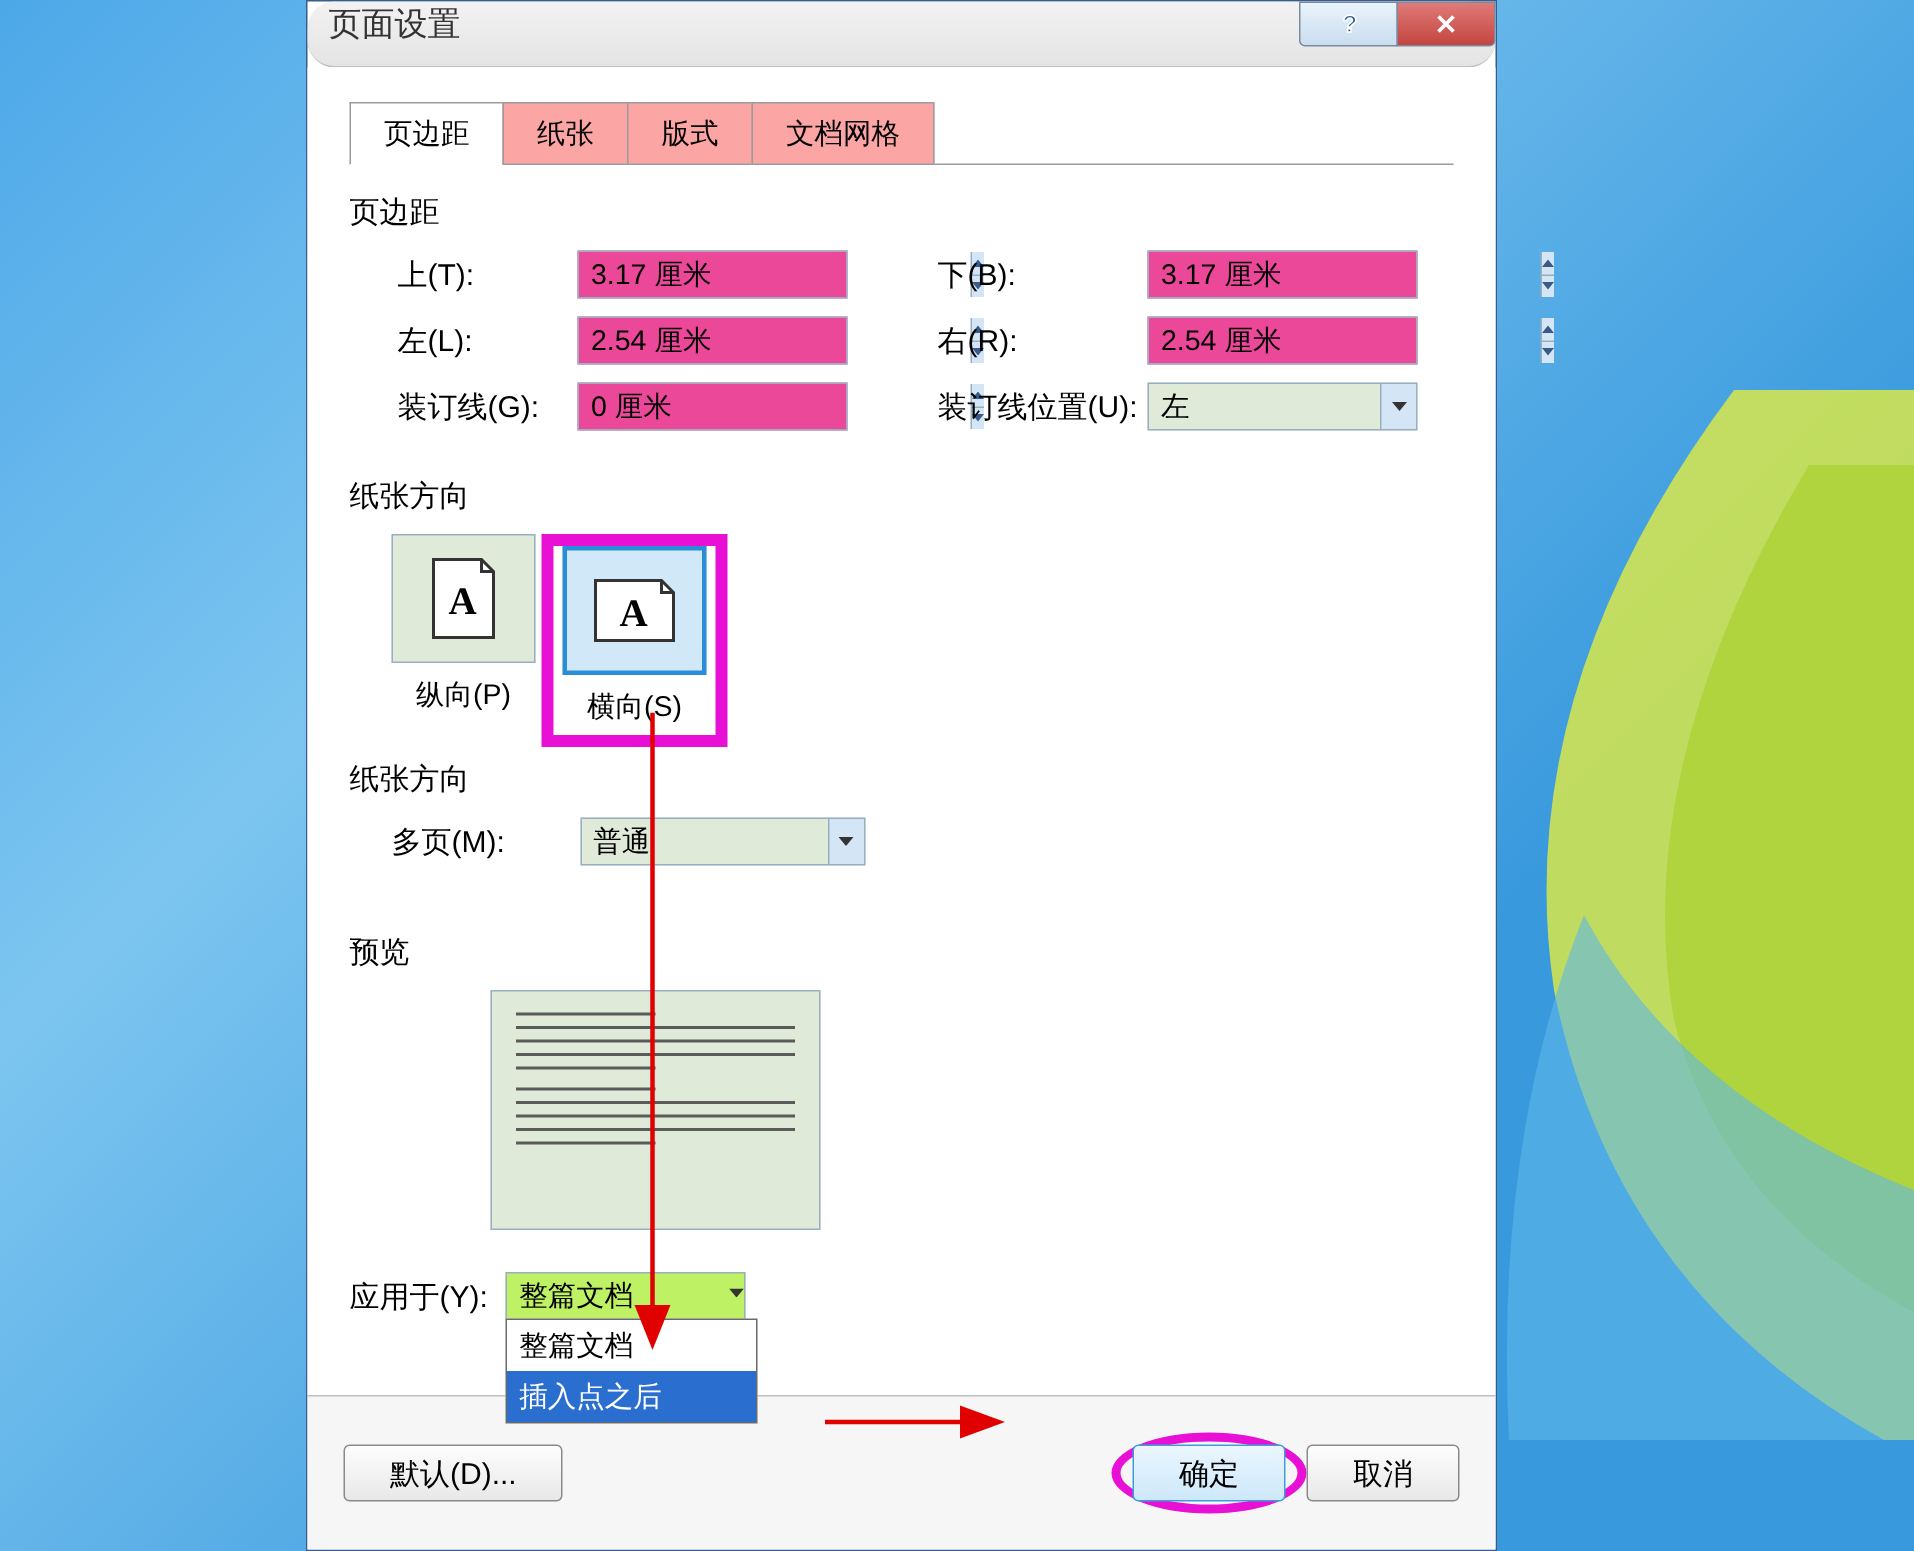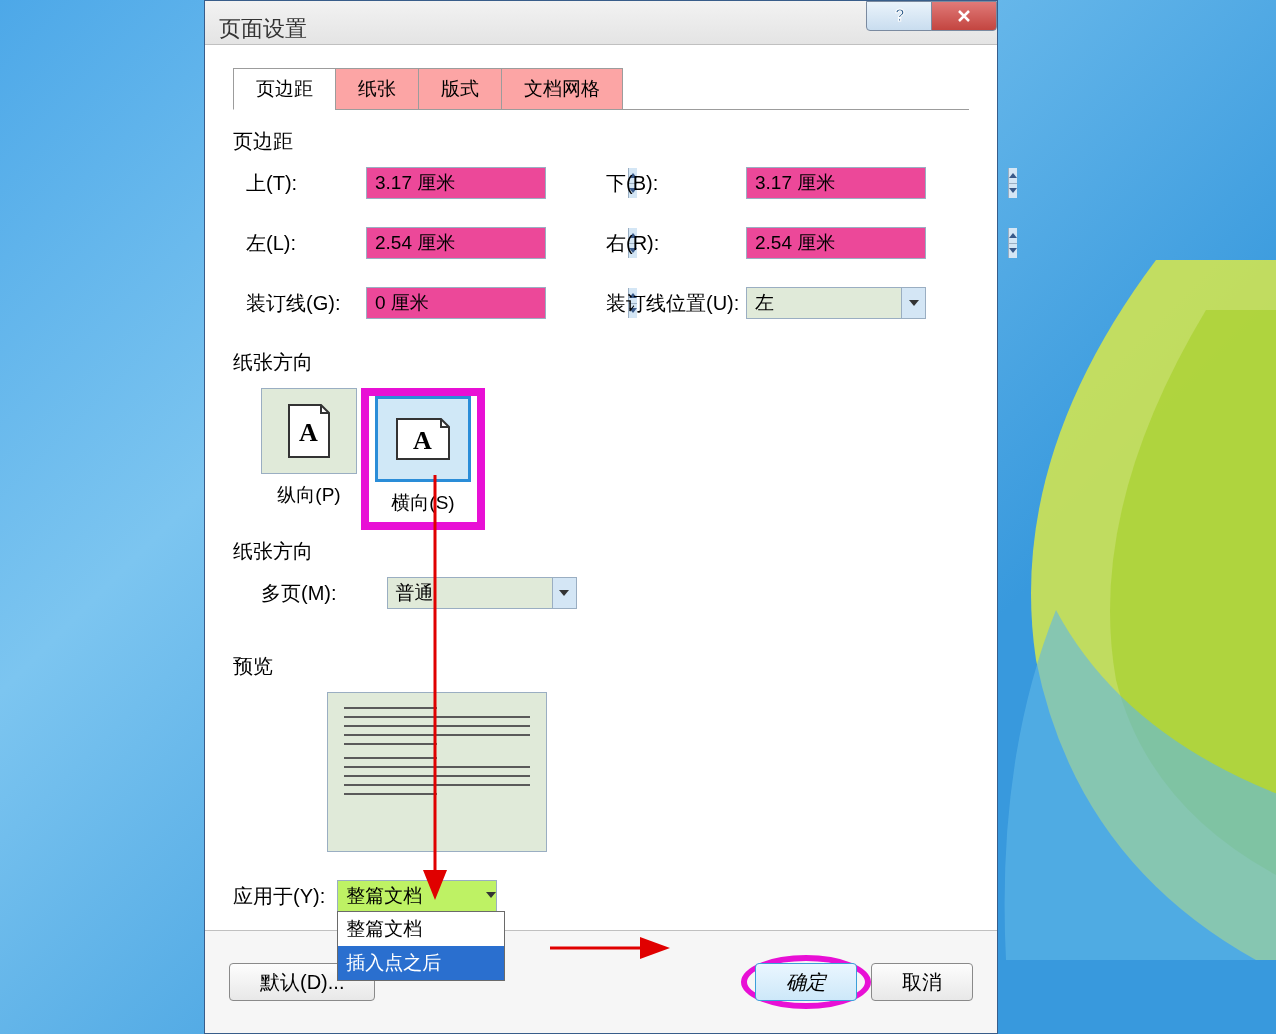--- a/index.html
+++ b/index.html
@@ -30,23 +30,24 @@
   border: 1px solid #385d8a;
   z-index: 10;
   display: flex;
   flex-direction: column;
 }
 .titlebar {
   height: 44px;
   background: linear-gradient(to bottom, #f2f2f2, #e4e4e4);
   border-bottom: 1px solid #c0c0c0;
   display: flex;
-  align-items: flex-end;
+  align-items: flex-start;
   padding-left: 14px;
   position: relative;
+  border-radius: 18px;
 }
 .titlebar-title { color: #333; font-size: 22px; }
 .titlebar-buttons {
   position: absolute;
   right: 0; top: 0;
   display: flex;
 }
 .tb-btn {
   width: 66px; height: 30px;
   display: flex; align-items: center; justify-content: center;
@@ -75,24 +76,24 @@
   cursor: pointer;
   position: relative;
   top: 1px;
 }
 .tab.active {
   background: #fff;
   border-bottom: 1px solid #fff;
 }
 .section-label { margin: 4px 0 12px 0; font-size: 20px; }
 .margin-grid {
-  margin-left: 13px;
+  margin-left: 32px;
   display: grid;
   grid-template-columns: 120px 190px 50px 140px 190px;
-  row-gap: 28px;
+  row-gap: 12px;
   align-items: center;
 }
 .field-label { font-size: 20px; }
 .spinner {
   display: flex;
   width: 180px;
   height: 32px;
   border: 1px solid #9aaec2;
   background: #ec4899;
 }
@@ -207,21 +208,20 @@
   background: linear-gradient(to bottom, #fdfdfd, #e8e8e8);
   border: 1px solid #8a8a8a;
   border-radius: 4px;
   cursor: pointer;
   font-size: 20px;
   font-family: inherit;
 }
 .btn-ok {
   background: linear-gradient(to bottom, #eaf6ff, #cde8f9);
   border: 1px solid #3c9fd9;
-  font-style: italic;
 }
 .spacer { flex: 1; }
 .ok-ring {
   border: 6px solid #e810d5;
   border-radius: 50%;
   padding: 2px 8px;
 }
 .arrow-anno {
   position: absolute;
   pointer-events: none;

